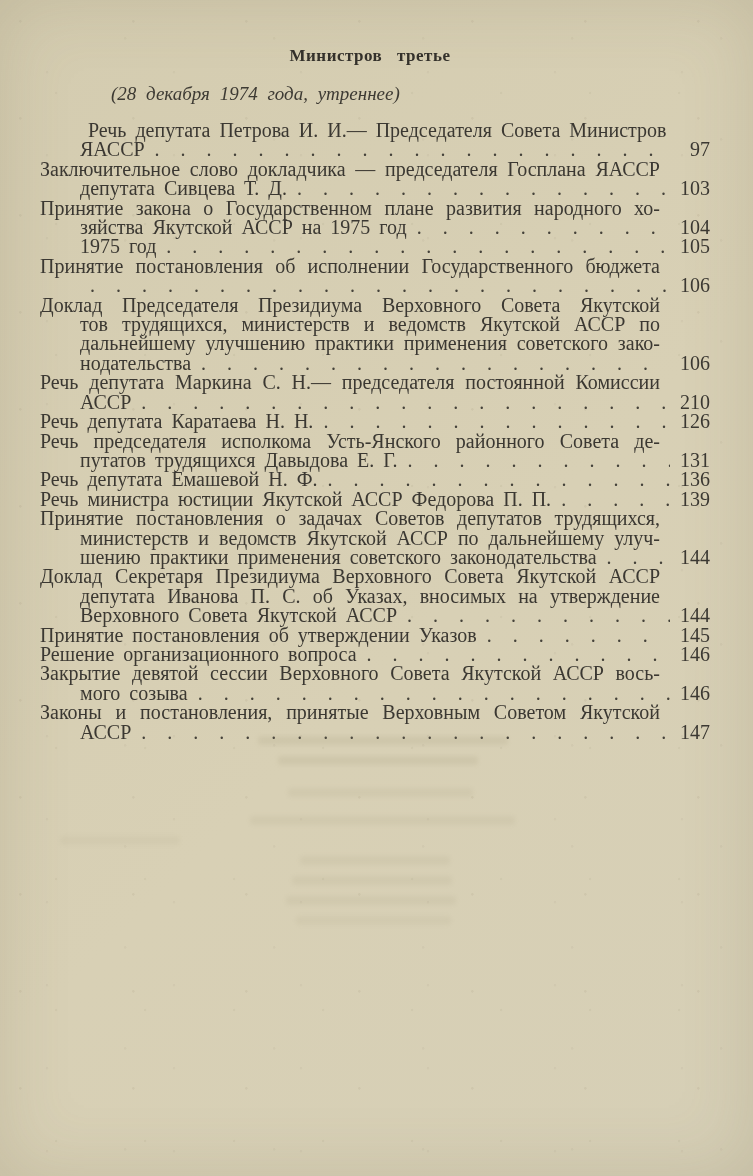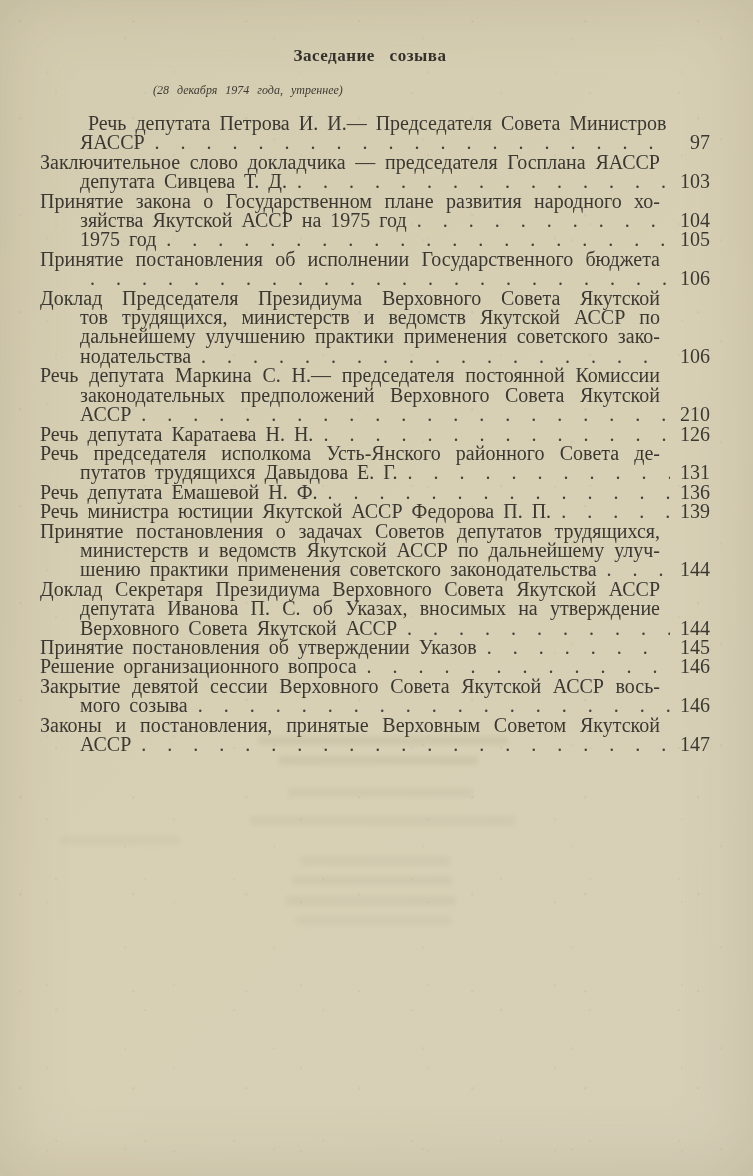--- a/index.html
+++ b/index.html
@@ -27,22 +27,22 @@
   }
   .heading {
     font-size: 17px; font-weight: bold;
     text-align: center;
     word-spacing: 10px;
     letter-spacing: .5px;
     margin: 0 0 0 -10px;
     color: #34312b;
   }
   .dateline {
-    font-size: 12px; font-style: italic;
-    margin: 17px 0 0 113px;
+    font-size: 19px; font-style: italic;
+    margin: 17px 0 0 71px;
     word-spacing: 5px;
     color: #3d3a33;
   }
   .toc {
     margin-top: 16px;
     font-size: 20px;
     line-height: 19.4px;
     word-spacing: 4px;
   }
   .toc-line {
@@ -82,21 +82,21 @@
     opacity: .14;
     filter: blur(2px);
     border-radius: 3px;
   }
 </style>
 </head>
 <body>
 
 <div class="page">
 
-  <div class="heading">Заседание созыва</div>
+  <div class="heading">Министров третье</div>
 
   <div class="dateline">(28 декабря 1974 года, утреннее)</div>
 
   <div class="toc" id="toc">
       <div class="toc-entry">
         <div class="toc-line ind-first">Речь депутата Петрова И. И.— Председателя Совета Министров</div>
         <div class="toc-row ind">
           <span class="txt">ЯАССР</span>
           <span class="leader">........................................</span>
           <span class="pagenum">97</span>
@@ -137,21 +137,20 @@
         <div class="toc-line ind">тов трудящихся, министерств и ведомств Якутской АССР по</div>
         <div class="toc-line ind">дальнейшему улучшению практики применения советского зако-</div>
         <div class="toc-row ind">
           <span class="txt">нодательства</span>
           <span class="leader">........................................</span>
           <span class="pagenum">106</span>
         </div>
       </div>
       <div class="toc-entry">
         <div class="toc-line">Речь депутата Маркина С. Н.— председателя постоянной Комиссии</div>
-        <div class="toc-line ind">законодательных предположений Верховного Совета Якутской</div>
         <div class="toc-row ind">
           <span class="txt">АССР</span>
           <span class="leader">........................................</span>
           <span class="pagenum">210</span>
         </div>
       </div>
       <div class="toc-entry">
         <div class="toc-row">
           <span class="txt">Речь депутата Каратаева Н. Н.</span>
           <span class="leader">........................................</span>

